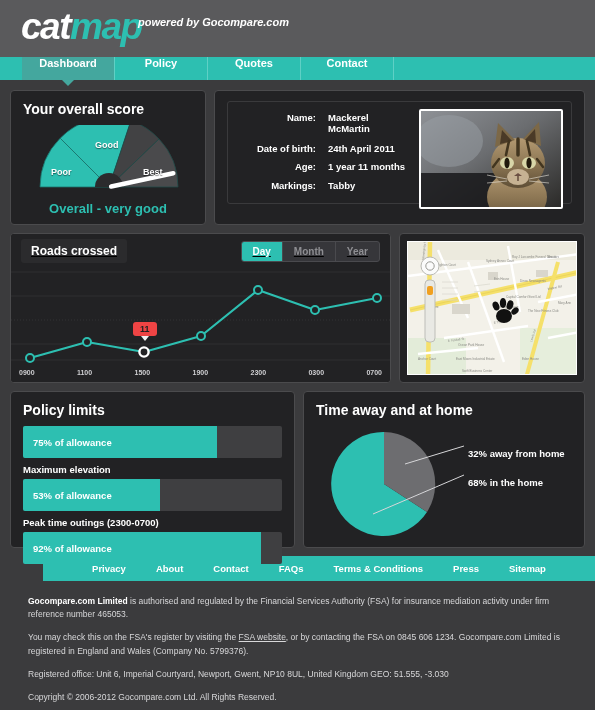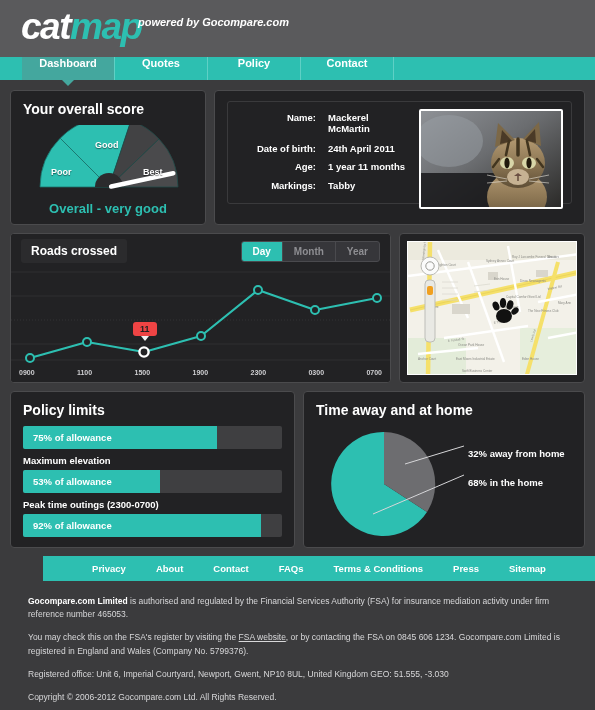--- a/index.html
+++ b/index.html
@@ -152,20 +152,21 @@
 
   
   .chart-panel { width: 381px; height: 150px; padding: 0; overflow: hidden; }
   .chart-head {
     position: absolute; left: 0; top: 0;
     width: 100%; height: 34px;
     display: flex; align-items: center;
     justify-content: space-between;
     padding: 16px 10px;
     z-index: 4;
+    text-decoration: underline;
   }
   .chart-title {
     background: #2b2b2d;
     color: #ffffff;
     font-size: 12px;
     font-weight: bold;
     padding: 5px 10px;
     border-radius: 3px;
   }
   .seg {
@@ -229,21 +230,21 @@
 
   
   .limits-panel { width: 285px; height: 157px; }
   .limit-label {
     color: #ffffff;
     font-size: 9.5px;
     font-weight: bold;
     margin: 6px 0 4px 0;
   }
   .bar-track {
-    height: 23px;
+    height: 32px;
     background: #3f3f41;
     border-radius: 2px;
     position: relative;
     overflow: hidden;
   }
   .bar-fill {
     height: 100%;
     background: #2dbfb1;
     display: flex;
     align-items: center;
@@ -304,24 +305,24 @@
     <span class="cat">cat</span><span class="map">map</span>
     <span class="pwr">powered by Gocompare.com</span>
   </div>
 </div>
 
 <div class="navbar">
   <div class="navtab active">
       <span>Dashboard</span>
     </div>
   <div class="navtab">
+      <span>Policy</span>
+    </div>
+  <div class="navtab">
       <span>Quotes</span>
-    </div>
-  <div class="navtab">
-      <span>Policy</span>
     </div>
   <div class="navtab">
       <span>Contact</span>
     </div>
 </div>
 
 <div class="page">
 
   <div class="row">
 

